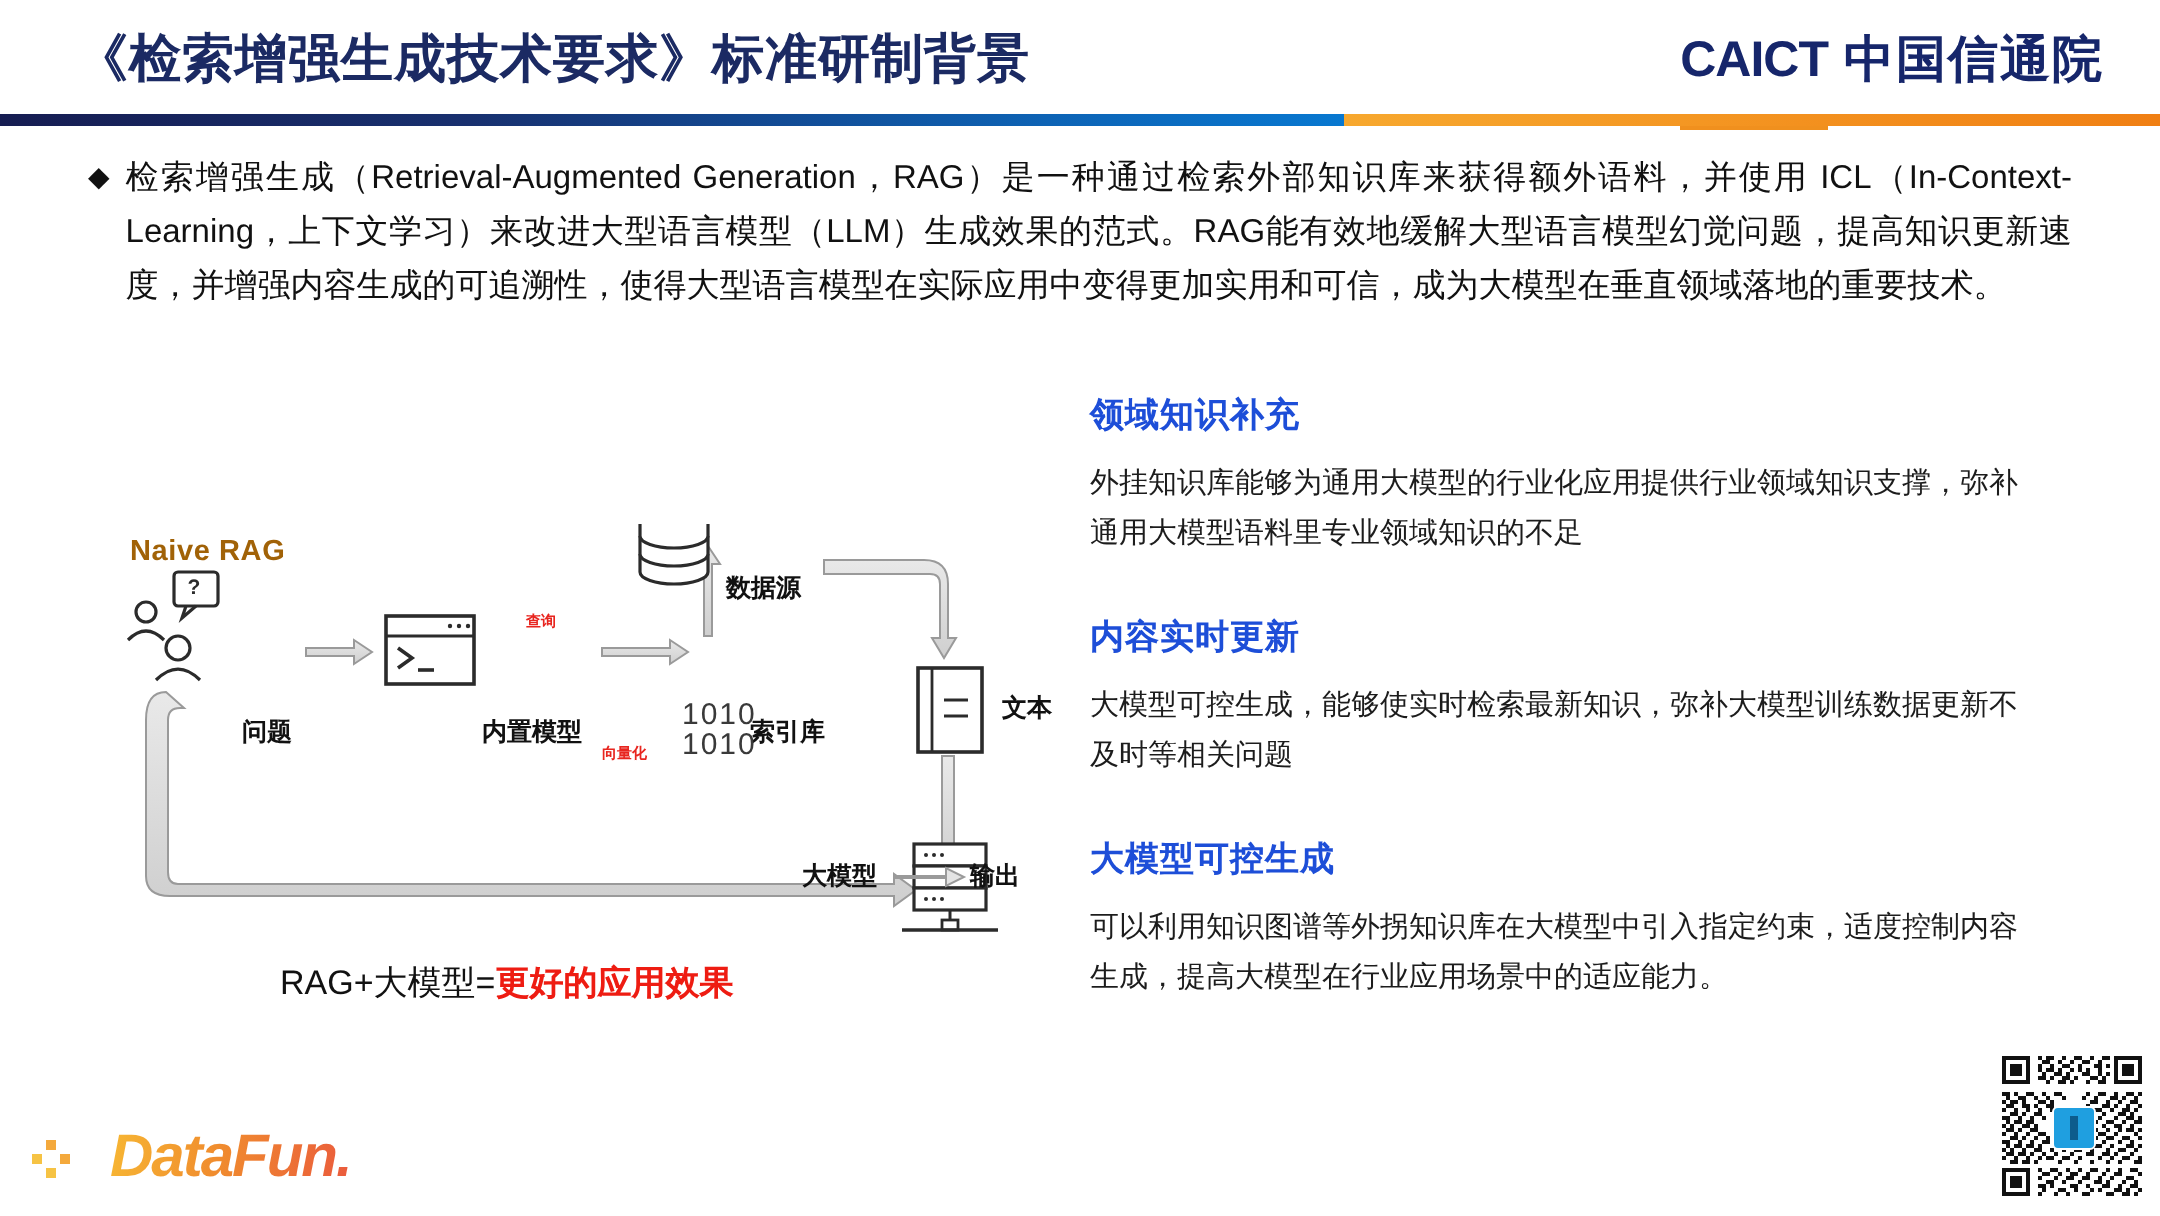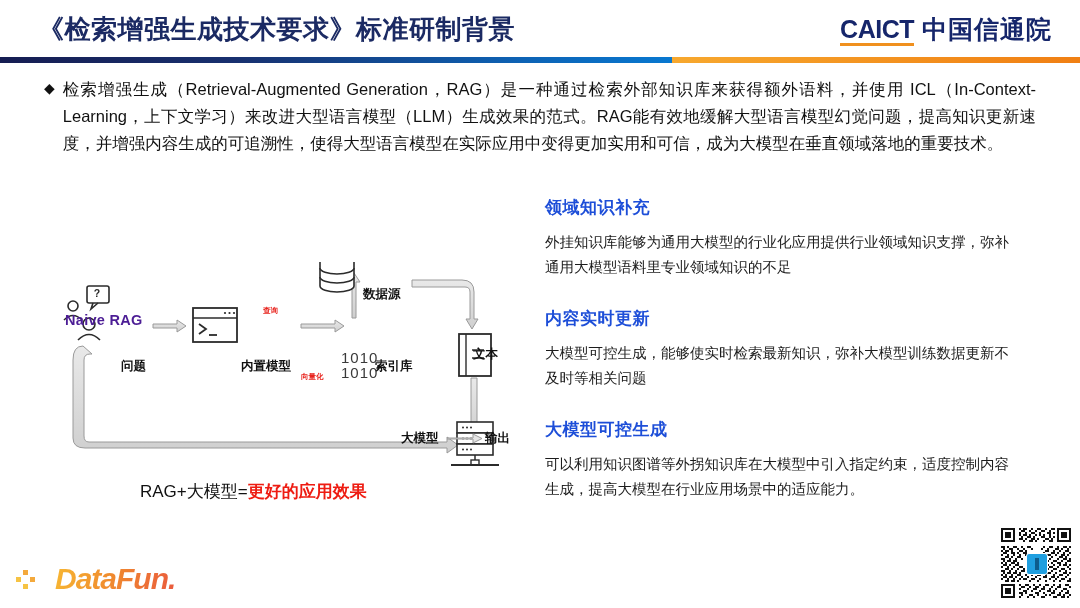--- a/index.html
+++ b/index.html
@@ -35,21 +35,21 @@
     align-items: baseline;
     gap: 8px;
     white-space: nowrap;
   }
   #brand-acronym {
     font-size: 25px;
     font-weight: bold;
     color: #16266b;
     letter-spacing: -0.5px;
     border-bottom: 3px solid #f0901e;
-    padding-bottom: 1px;
+    padding-bottom: 19px;
     line-height: 1.0;
   }
   #brand-cn {
     font-size: 25px;
     font-weight: bold;
     color: #16266b;
     letter-spacing: 1px;
   }
   #header-rule {
     position: absolute;
@@ -123,23 +123,22 @@
     top: 262px;
     width: 490px;
     height: 260px;
   }
   #diagram-title {
     position: absolute;
     left: 20px;
     top: 6px;
     font-size: 14.5px;
     font-weight: bold;
-    color: #4c1d95;
+    color: #a16207;
     letter-spacing: 0.3px;
-    margin-top: 44px;
   }
   .dlabel {
     position: absolute;
     font-size: 12.5px;
     font-weight: bold;
     color: #111;
     white-space: nowrap;
   }
   .dlabel-red {
     position: absolute;
@@ -351,21 +350,21 @@
     <g>
       <path d="M500 178 h0 z" fill="none"></path>
     </g>
   </svg>
 
   
   <div class="dlabel" style="left:76px;  top:96px;">问题</div>
   <div class="dlabel" style="left:196px; top:96px;text-align:center;">内置模型</div>
   <div class="dlabel" style="left:330px; top:96px;">索引库</div>
   <div class="dlabel" style="left:318px; top:24px;">数据源</div>
-  <div class="dlabel" style="left:428px; top:84px;text-align:center;">文本</div>
+  <div class="dlabel" style="left:456px; top:84px;text-align:center;">文本</div>
   <div class="dlabel" style="left:356px; top:168px;">大模型</div>
   <div class="dlabel" style="left:440px; top:168px;">输出</div>
 
   <div class="dlabel-red" style="left:218px; top:44px;">查询</div>
   <div class="dlabel-red" style="left:216px; top:110px;padding-left:40px;">向量化</div>
 
   <div class="dbinary" style="left:296px; top:88px;">1010</div>
   <div class="dbinary" style="left:296px; top:103px;">1010</div>
 
   

